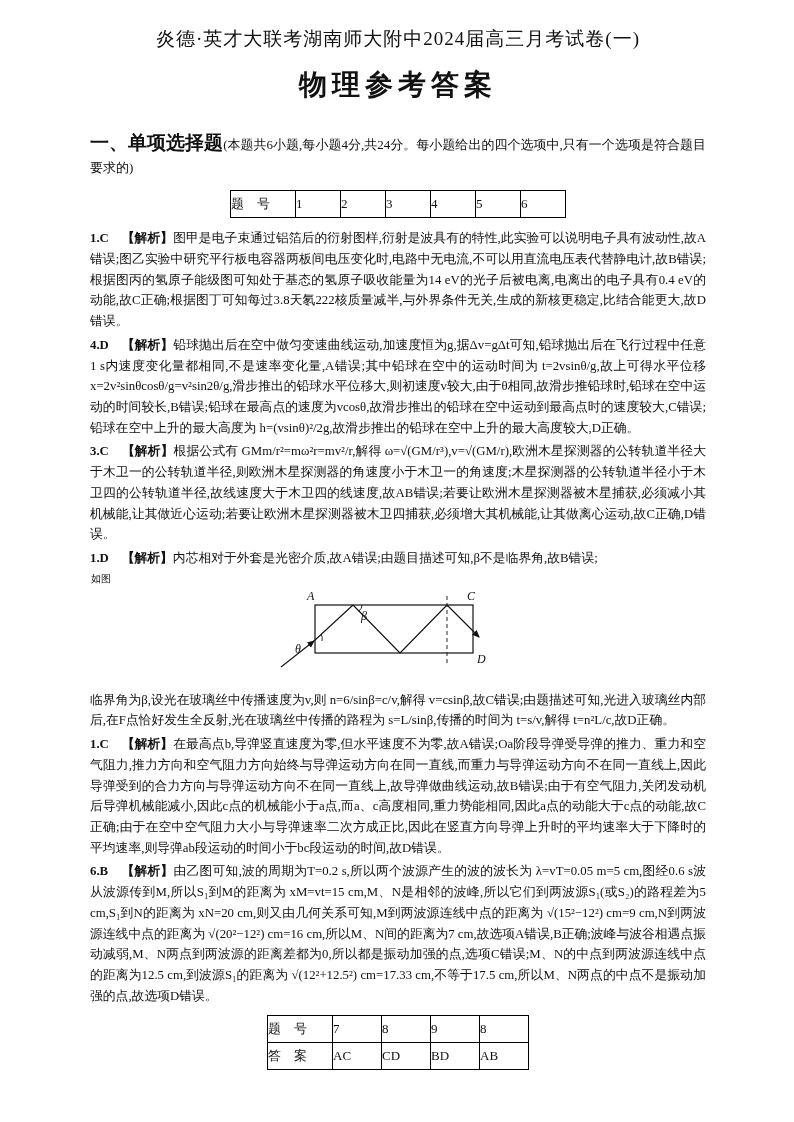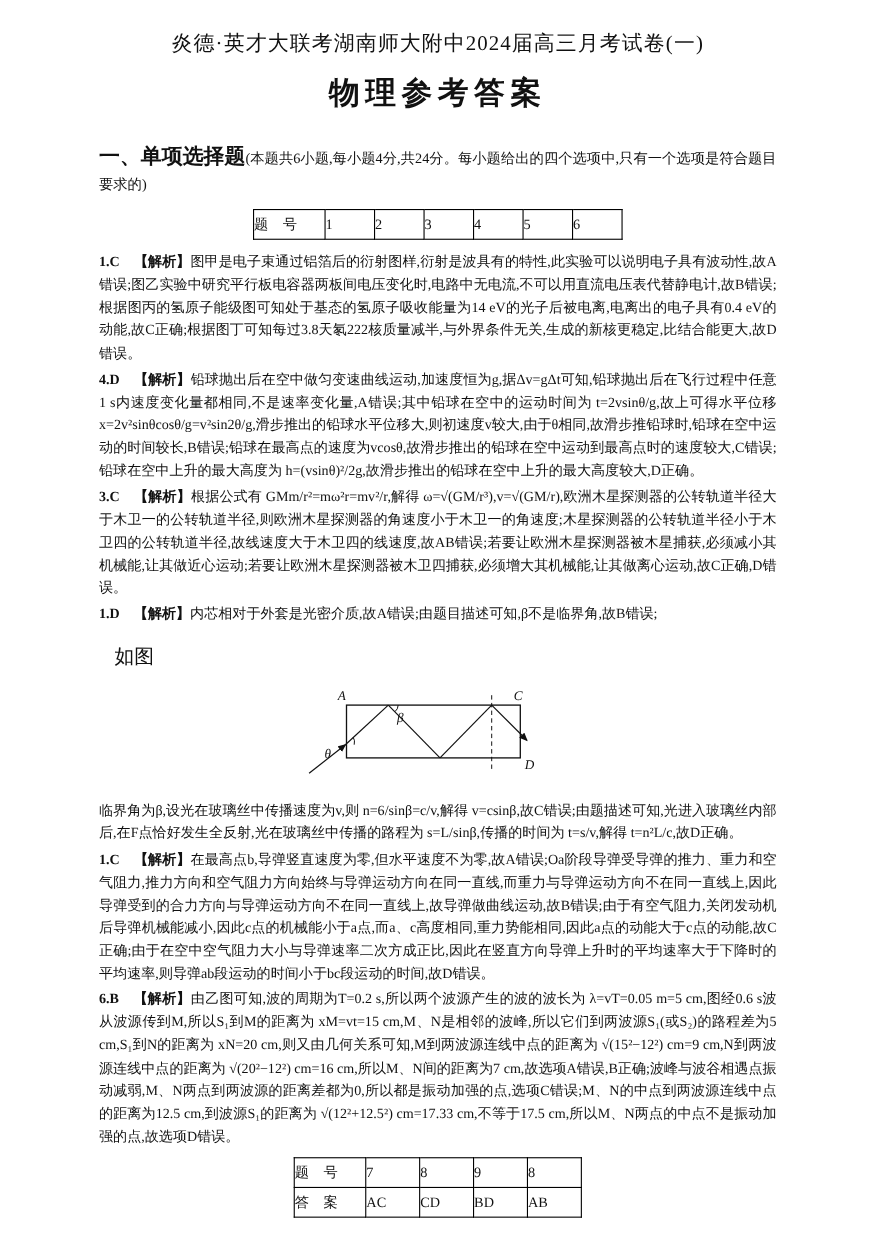--- a/index.html
+++ b/index.html
@@ -14,21 +14,21 @@
   .sec-heading{font-size:13px;margin:8px 0 4px;line-height:1.6;text-align:justify;}
   .sec-heading b{font-size:19px;}
   table.ans{border-collapse:collapse;margin:7px auto 9px;font-size:13px;}
   table.ans td{border:1px solid #000;text-align:left;padding:3px 0;height:20px;}
   table.ans td.lbl{width:64px;}
   table.ans td.val{width:44px;}
   table.ans2 td.val{width:48px;}
   .exp{font-size:12.8px;line-height:1.62;text-align:justify;margin:1px 0 2px;}
   .exp .num{font-weight:bold;}
   .exp b.analysis{font-weight:bold;}
-  .fig-note{font-size:18px;margin:14px;}
+  .fig-note{font-size:10px;margin:1px;}
   .figure{text-align:center;margin:2px 0 4px;}
   svg text{font-family:"Liberation Serif","DejaVu Serif",serif;font-size:12px;font-style:italic;fill:#111;}
 </style>
 </head>
 <body>
 
 <div class="page">
 
   <h1 class="exam-title">炎德·英才大联考湖南师大附中2024届高三月考试卷(一)</h1>
   <h2 class="paper-title">物理参考答案</h2>

